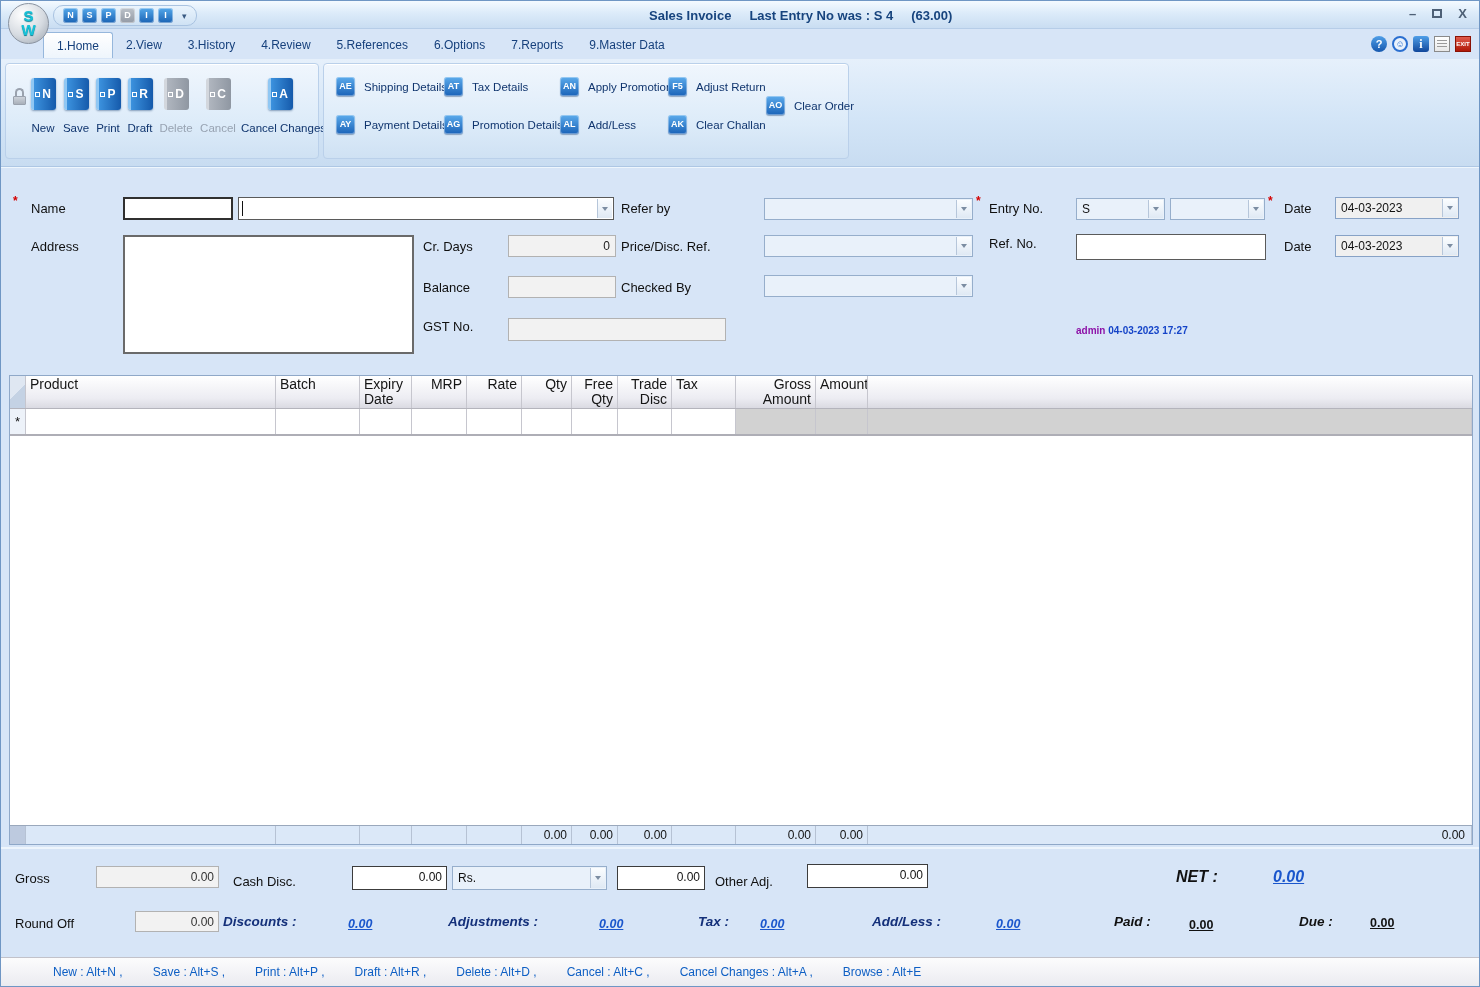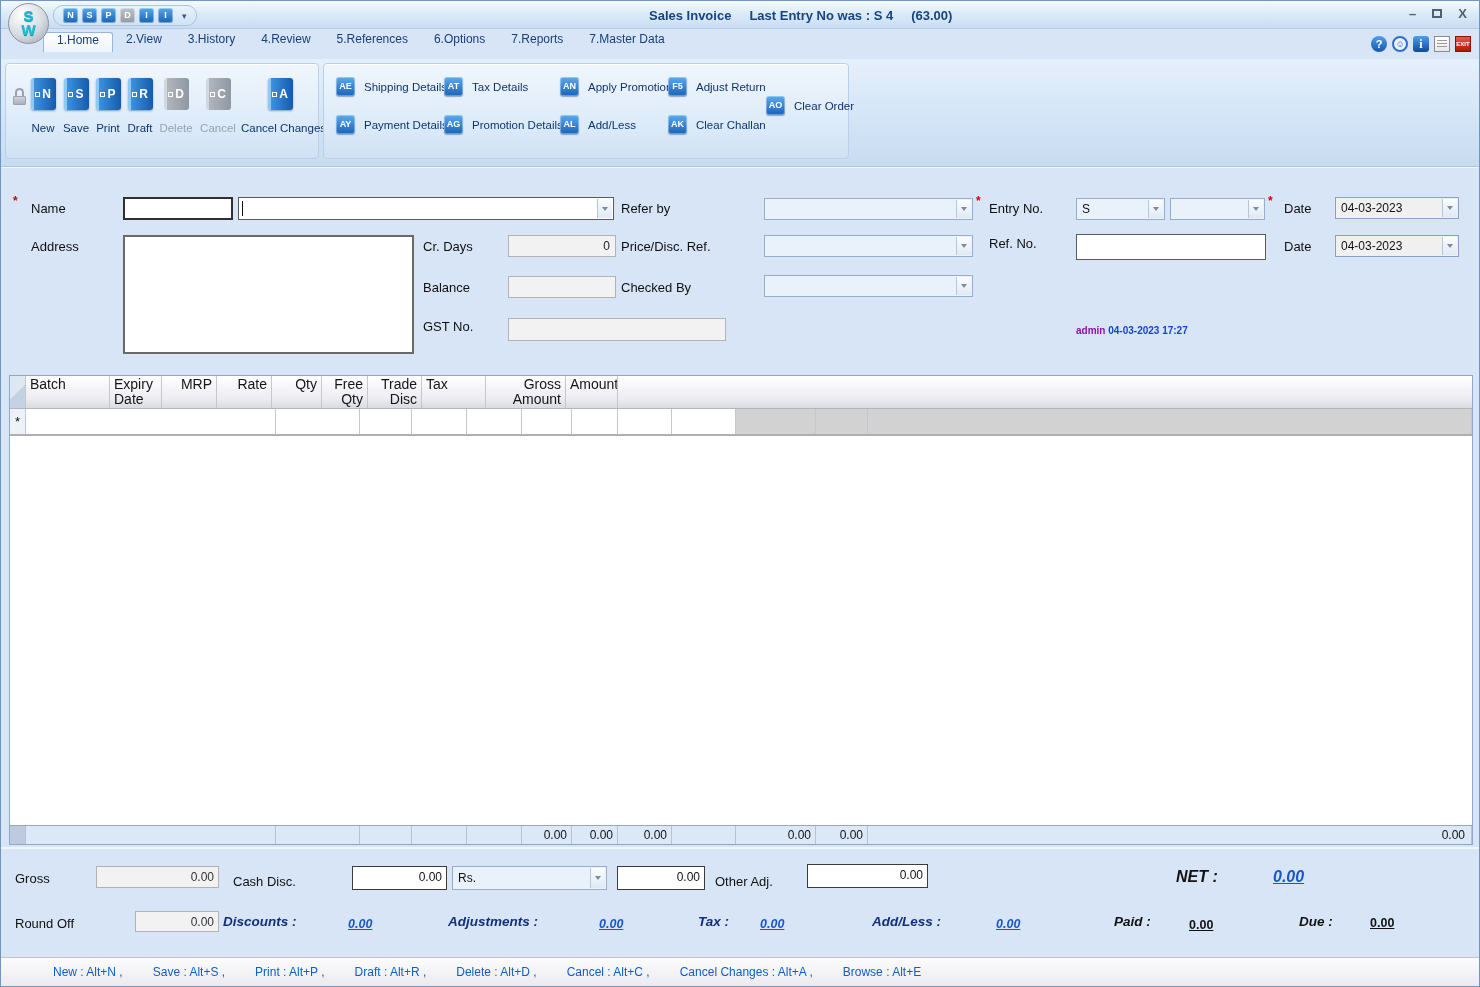--- a/index.html
+++ b/index.html
@@ -19,21 +19,21 @@
     background:linear-gradient(#55a8ea,#1a63b4); box-shadow:inset 0 0 0 1px rgba(255,255,255,.4); }
   .qicon.dis { background:linear-gradient(#bcc2ca,#939aa5); }
   .qat-more { color:#3a5a82; font-size:9px; margin-left:5px; }
   .titlegroup { position:absolute; left:648px; top:7px; display:flex; gap:18px; color:#17447e; font-weight:bold; font-size:13px; white-space:nowrap; }
   .wincontrols { position:absolute; right:12px; top:5px; display:flex; gap:16px; align-items:center; color:#4e6076; font-size:13px; font-weight:bold; }
   .maxbox { display:inline-block; width:10px; height:9px; border:2px solid #4e6076; }
 
   
   .tabrow { position:absolute; top:28px; left:0; right:0; height:30px; }
   .tabs { position:absolute; left:42px; top:3px; display:flex; }
-  .tab { padding:0 13px 5px; font-size:12px; color:#16407c; white-space:nowrap; }
+  .tab { padding:6px 13px 5px; font-size:12px; color:#16407c; white-space:nowrap; }
   .tab.active { background:linear-gradient(#ffffff,#eef5fc); border:1px solid #96b7dc; border-bottom:none; border-radius:3px 3px 0 0; }
   .tabicons { position:absolute; right:8px; top:7px; display:flex; gap:5px; align-items:center; }
   .ticon { width:16px; height:16px; text-align:center; }
   .t-help { border-radius:50%; background:linear-gradient(#4f9fe8,#1658ae); color:#fff; font-weight:bold; font-size:11px; line-height:16px; }
   .t-support { border-radius:50%; border:2px solid #2a6fd0; color:#2a6fd0; font-size:9px; line-height:12px; background:#eaf2fb; }
   .t-info { border-radius:3px; background:linear-gradient(#4f9fe8,#11479b); color:#fff; font-family:"Liberation Serif",serif; font-weight:bold; font-size:12px; line-height:16px; }
   .t-notes { background:linear-gradient(#ffffff,#e8e8e8); border:1px solid #8a8a8a; position:relative; }
   .t-notes::before { content:""; position:absolute; left:2px; right:2px; top:3px; height:8px;
     background:repeating-linear-gradient(#9a9a9a 0 1px, transparent 1px 3px); }
   .t-exit { background:linear-gradient(#e05a4a,#b01808); border:1px solid #8a1205; color:#fff; font-weight:bold; font-size:6px; line-height:15px; letter-spacing:0; }
@@ -151,21 +151,21 @@
 
   <div class="tabrow">
     <div class="tabs">
       <span class="tab active">1.Home</span>
       <span class="tab">2.View</span>
       <span class="tab">3.History</span>
       <span class="tab">4.Review</span>
       <span class="tab">5.References</span>
       <span class="tab">6.Options</span>
       <span class="tab">7.Reports</span>
-      <span class="tab">7.Master Data</span>
+      <span class="tab">9.Master Data</span>
     </div>
     <div class="tabicons">
       <span class="ticon t-help">?</span>
       <span class="ticon t-support">☺</span>
       <span class="ticon t-info">i</span>
       <span class="ticon t-notes"></span>
       <span class="ticon t-exit">EXIT</span>
     </div>
   </div>
 
@@ -306,20 +306,23 @@
   </div>
 
   <div class="audit">
     <span class="au">admin</span>
     <span class="ad">04-03-2023 17:27</span>
   </div>
 
   <div class="grid">
     <div class="ghead">
       <div class="gc w0 hmark"></div>
+      <div class="gc w1">
+          <div>Product</div>
+        </div>
       <div class="gc w2">
           <div>Batch</div>
         </div>
       <div class="gc w3">
           <div>Expiry</div>
           <div>Date</div>
         </div>
       <div class="gc w4 r">
           <div>MRP</div>
         </div>

